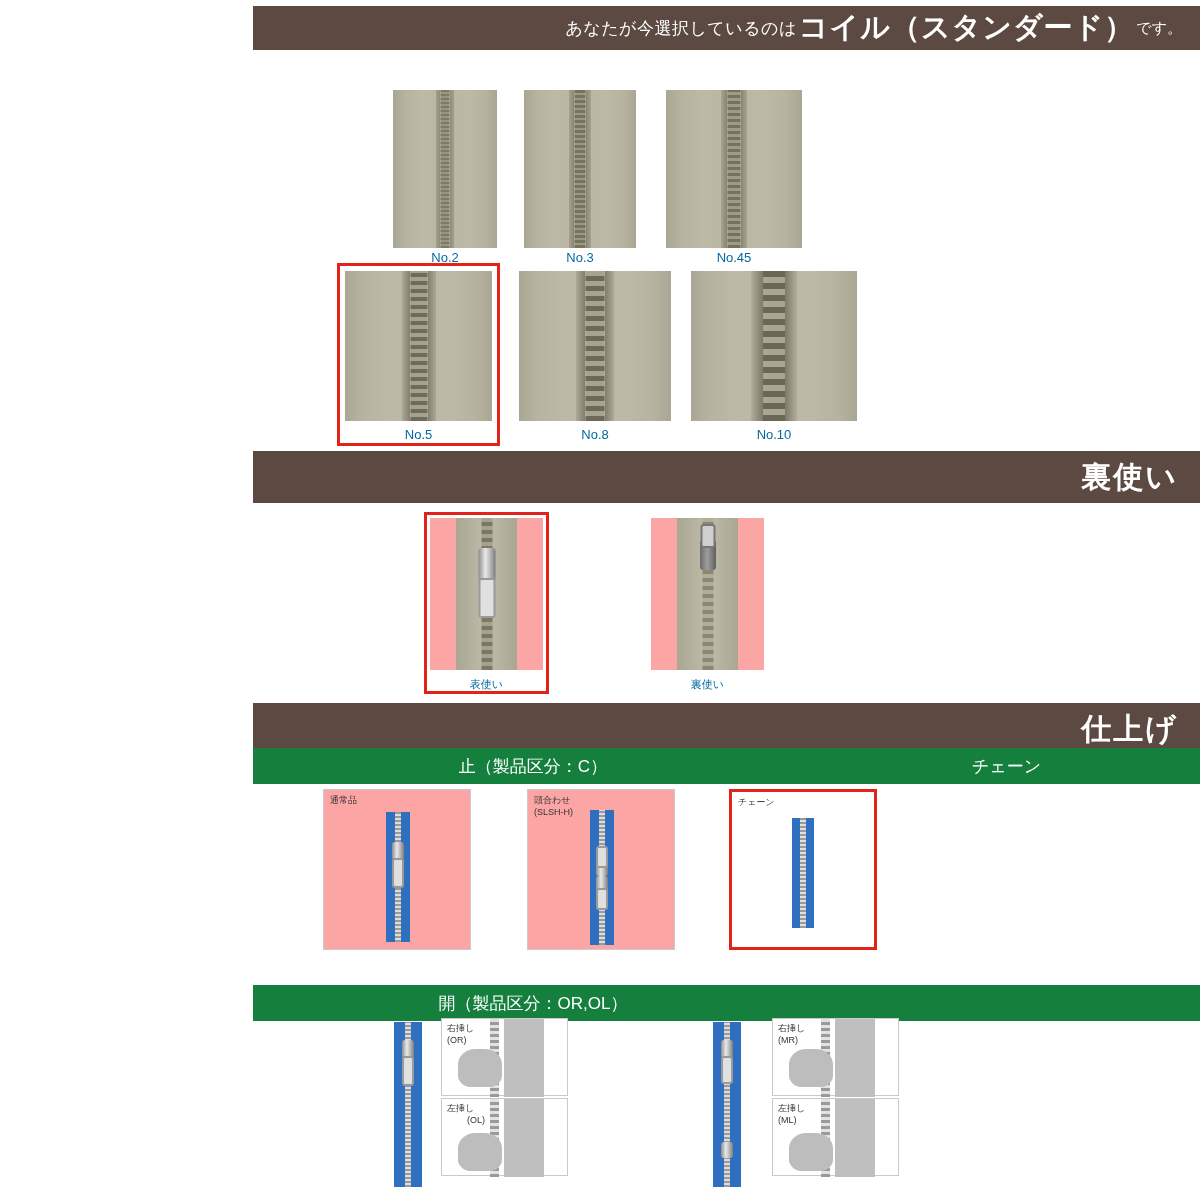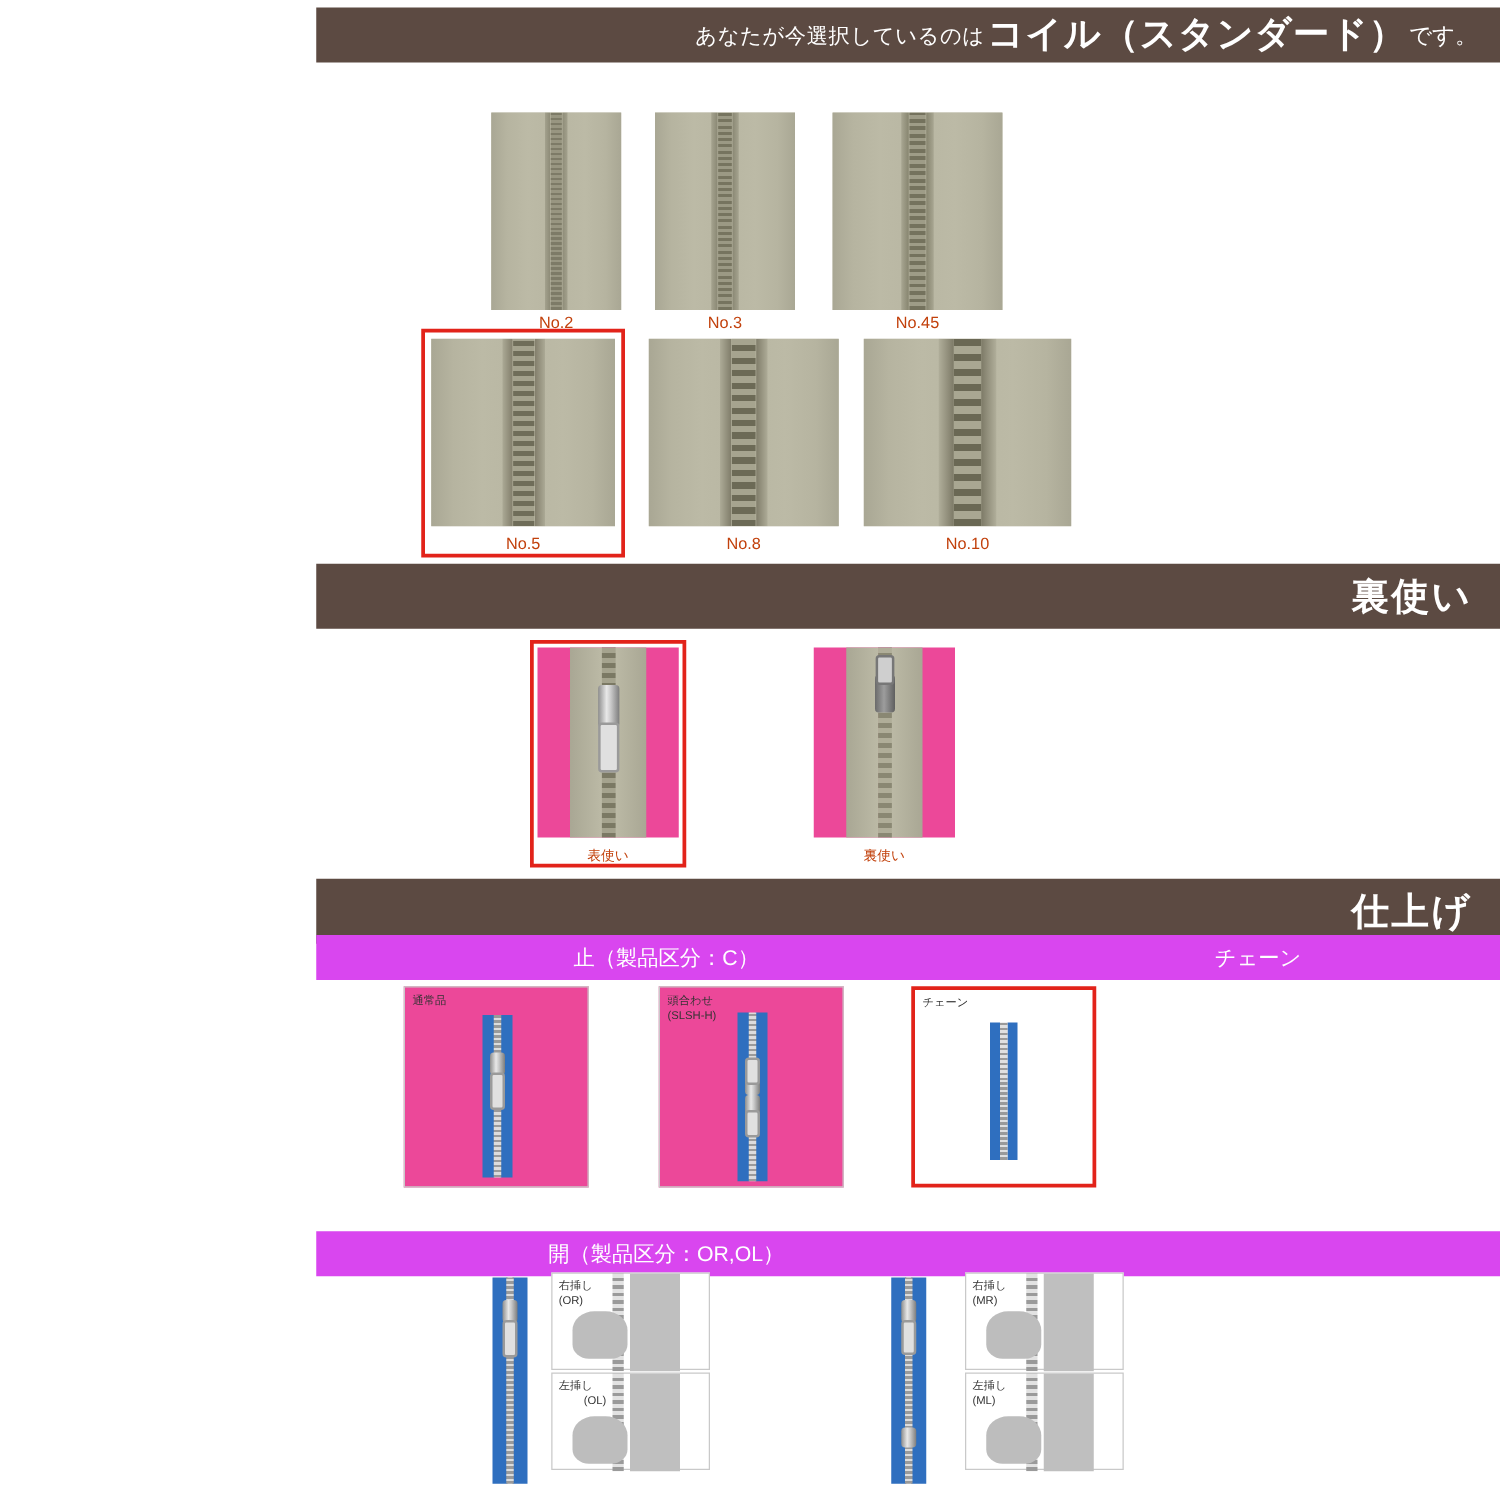--- a/index.html
+++ b/index.html
@@ -14,51 +14,51 @@
   .banner{
     position:absolute;background:#5c4a42;color:#fff;
     display:flex;align-items:center;
   }
   .banner-top{
     left:253px;top:6px;width:947px;height:44px;
     justify-content:flex-end;padding-right:18px;box-sizing:border-box;
   }
   .banner-top .lead{font-size:17px;letter-spacing:.5px;}
   .banner-top .big{font-size:29px;font-weight:bold;letter-spacing:1px;padding:0 2px;}
-  .banner-top .tail{font-size:18px;}
+  .banner-top .tail{font-size:15px;}
 
   .subbar{
     position:absolute;left:253px;top:50px;width:947px;height:24px;
     background:#5c4a42;color:#fff;display:flex;align-items:center;justify-content:center;
   }
   .subbar span{font-size:14px;letter-spacing:1px;}
 
   .banner-section{
     left:253px;width:947px;height:52px;
     justify-content:flex-end;padding-right:22px;box-sizing:border-box;
   }
   .banner-section .title{font-size:30px;font-weight:bold;letter-spacing:2px;}
   .banner-ura{top:451px;}
   .banner-fin{top:703px;}
 
   .banner-split{
-    position:absolute;left:253px;width:947px;height:36px;background:#d946ef;color:#fff;
+    position:absolute;left:253px;width:947px;height:36px;background:#15803d;color:#fff;
   }
   .banner-split .half{
     position:absolute;top:0;height:36px;display:flex;align-items:center;justify-content:center;
     font-size:17px;color:#fff;
   }
   .banner-split .half.l{left:0;width:560px;}
   .banner-split .half.r{left:560px;width:387px;}
   .bar-stop{top:748px;}
   .bar-open{top:985px;}
 
   
   .cap{
-    position:absolute;text-align:center;font-size:13px;color:#c2410c;
+    position:absolute;text-align:center;font-size:13px;color:#0369a1;
   }
 
   .swatch{
     position:absolute;overflow:hidden;
     background:#b2b09a;
   }
   
   .tape{
     position:absolute;left:0;top:0;width:100%;height:100%;
     background:
@@ -74,21 +74,21 @@
     position:absolute;top:0;height:100%;
   }
   .coil .sideL{left:0;}
   .coil .sideR{right:0;}
   .coil .center{
     position:absolute;top:0;height:100%;left:50%;transform:translateX(-50%);
     background:linear-gradient(90deg,#8f8d78,#6e6c59,#8f8d78);
   }
 
   .box{
-    position:absolute;background:#ec4899;border:1px solid #c9c9c9;box-sizing:border-box;text-align:center;
+    position:absolute;background:#fca5a5;border:1px solid #c9c9c9;box-sizing:border-box;text-align:center;
   }
   .redbox{
     position:absolute;border:3px solid #e2231a;box-sizing:border-box;background:#fff;
   }
 
   .lbl{position:absolute;font-size:9px;color:#333;line-height:1.25;}
 
   
   .zip{position:absolute;}
   .zip .tape-l,.zip .tape-r{position:absolute;top:0;bottom:0;}

